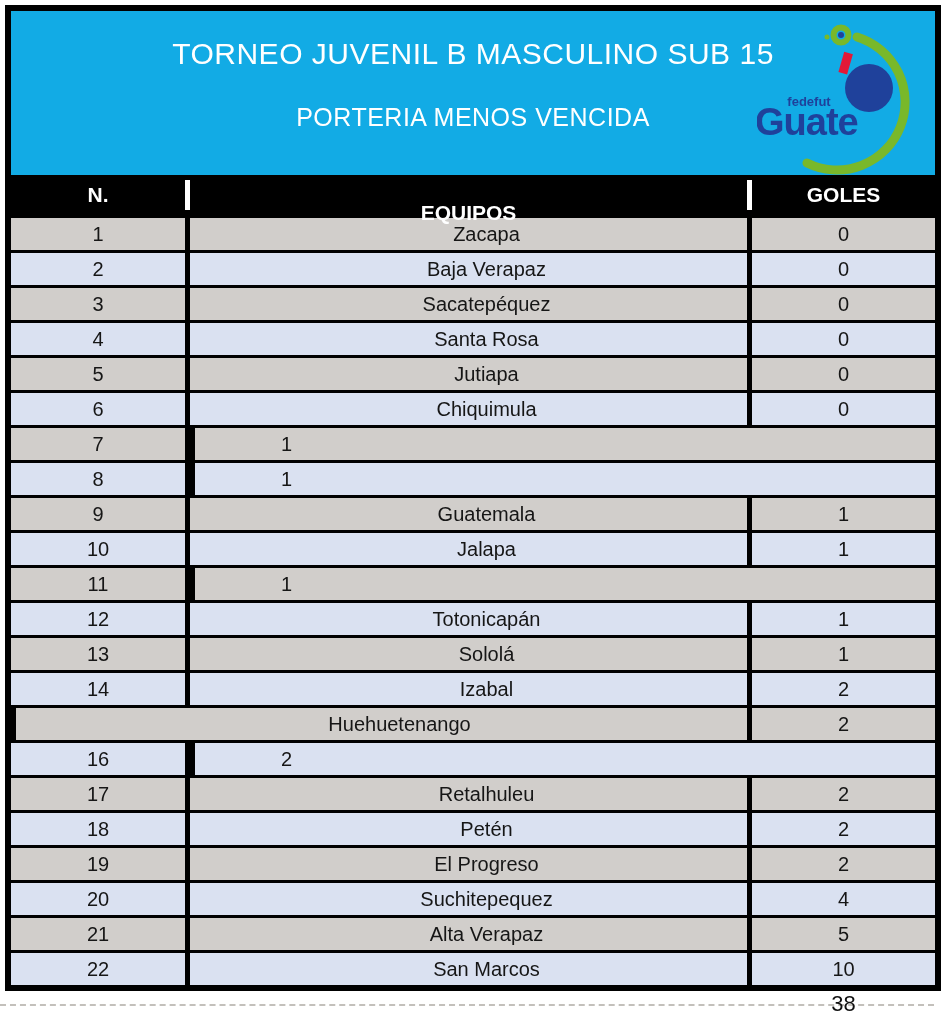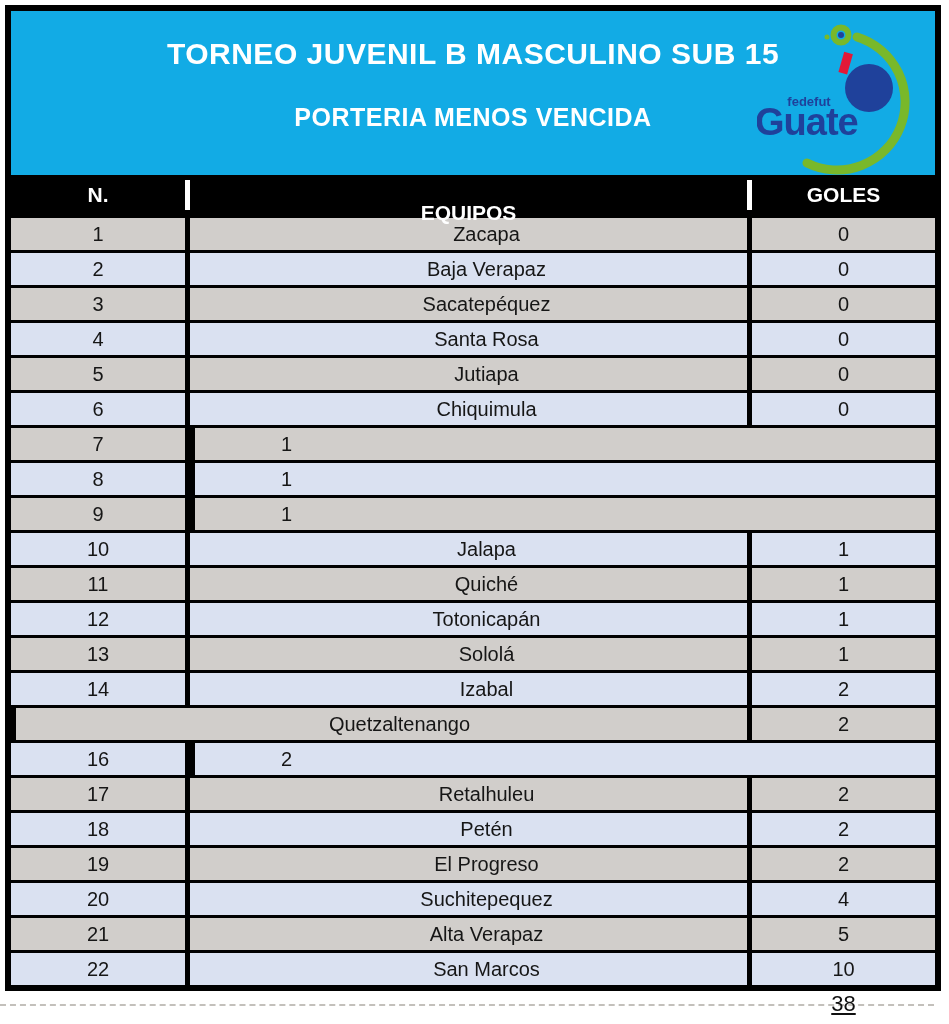--- a/index.html
+++ b/index.html
@@ -21,29 +21,29 @@
   .banner{
     position:relative;
     height:164px;
     background:#12ABE5;
     overflow:hidden;
   }
   .banner .title{
     padding-top:26px;
     text-align:center;
     color:#fff;
-    font-weight:bold;
+    font-weight:normal;
     font-size:30px;
     letter-spacing:.5px;
   }
   .banner .subtitle{
     margin-top:32px;
     text-align:center;
     color:#fff;
-    font-weight:bold;
+    font-weight:normal;
     font-size:25px;
     letter-spacing:.5px;
   }
   .logo{
     position:absolute;
     right:0px;top:2px;
     width:178px;height:162px;
   }
   
   .thead{
@@ -96,21 +96,20 @@
     width:934px;
     border-top:2px dashed #c3c0bb;
   }
   .total{
     position:absolute;
     left:752px;top:991px;
     width:183px;
     text-align:center;
     font-size:22px;
     color:#111;
-    text-decoration:underline;
   }
 </style>
 </head>
 <body>
 
 <div class="sheet">
 
   <div class="banner">
     <div class="title">TORNEO JUVENIL B MASCULINO SUB 15</div>
     <div class="subtitle">PORTERIA MENOS VENCIDA</div>
@@ -191,34 +190,34 @@
   </div>
       <div class="trow row-blue">
     <div class="cell n">8</div>
     <div class="vsep"></div>
     <div class="vsep"></div>
     <div class="cell go">1</div>
   </div>
       <div class="trow row-gray">
     <div class="cell n">9</div>
     <div class="vsep"></div>
+    <div class="cell eq">Guatemala</div>
     <div class="vsep"></div>
     <div class="cell go">1</div>
   </div>
       <div class="trow row-blue">
     <div class="cell n">10</div>
     <div class="vsep"></div>
     <div class="cell eq">Jalapa</div>
     <div class="vsep"></div>
     <div class="cell go">1</div>
   </div>
       <div class="trow row-gray">
     <div class="cell n">11</div>
     <div class="vsep"></div>
-    <div class="cell eq">Quiché</div>
     <div class="vsep"></div>
     <div class="cell go">1</div>
   </div>
       <div class="trow row-blue">
     <div class="cell n">12</div>
     <div class="vsep"></div>
     <div class="cell eq">Totonicapán</div>
     <div class="vsep"></div>
     <div class="cell go">1</div>
   </div>
@@ -231,21 +230,21 @@
   </div>
       <div class="trow row-blue">
     <div class="cell n">14</div>
     <div class="vsep"></div>
     <div class="cell eq">Izabal</div>
     <div class="vsep"></div>
     <div class="cell go">2</div>
   </div>
       <div class="trow row-gray">
     <div class="vsep"></div>
-    <div class="cell eq">Quetzaltenango</div>
+    <div class="cell eq">Huehuetenango</div>
     <div class="vsep"></div>
     <div class="cell go">2</div>
   </div>
       <div class="trow row-blue">
     <div class="cell n">16</div>
     <div class="vsep"></div>
     <div class="vsep"></div>
     <div class="cell go">2</div>
   </div>
       <div class="trow row-gray">

